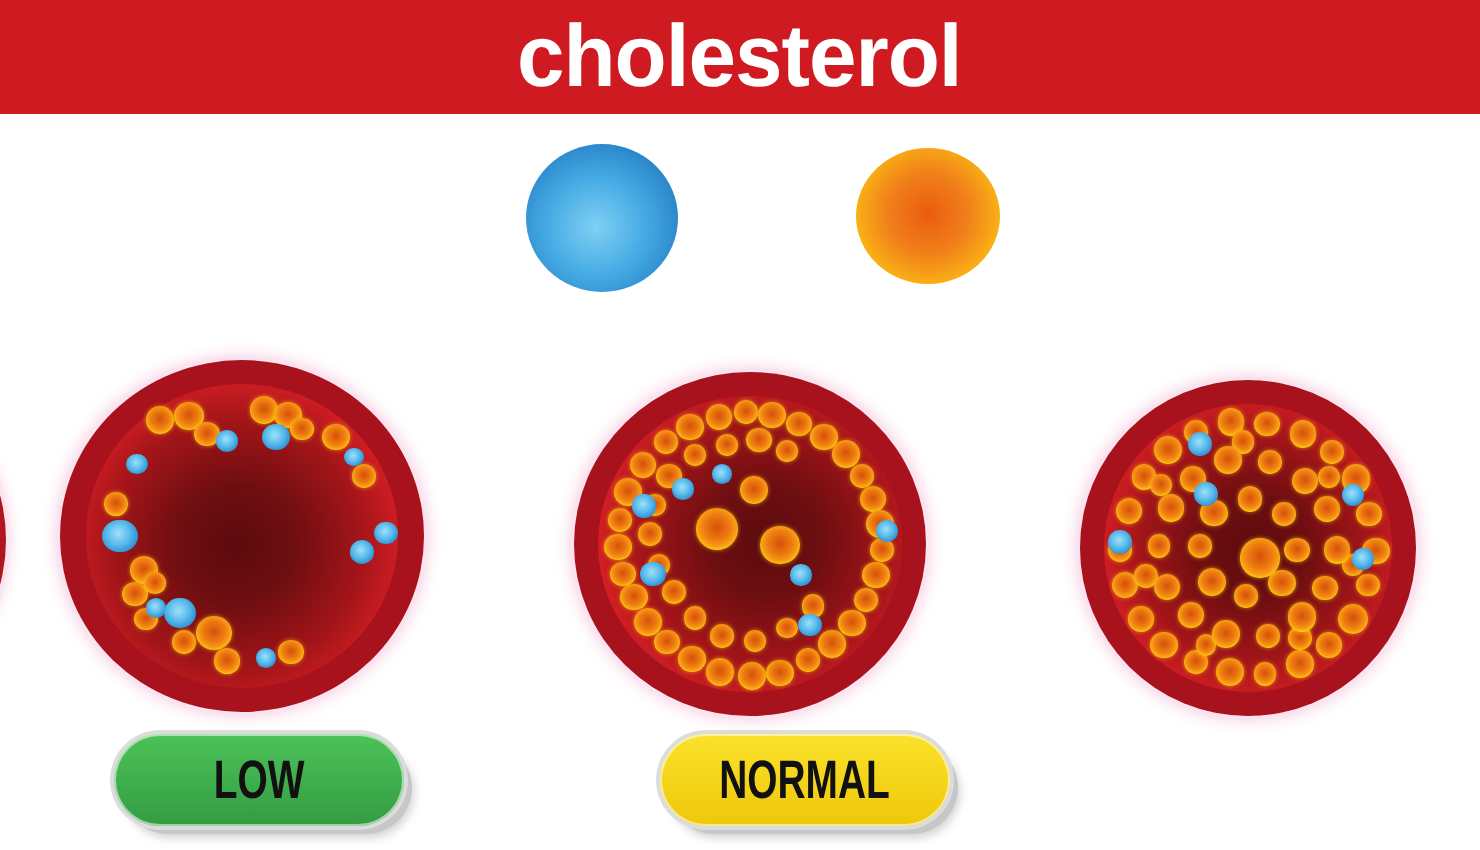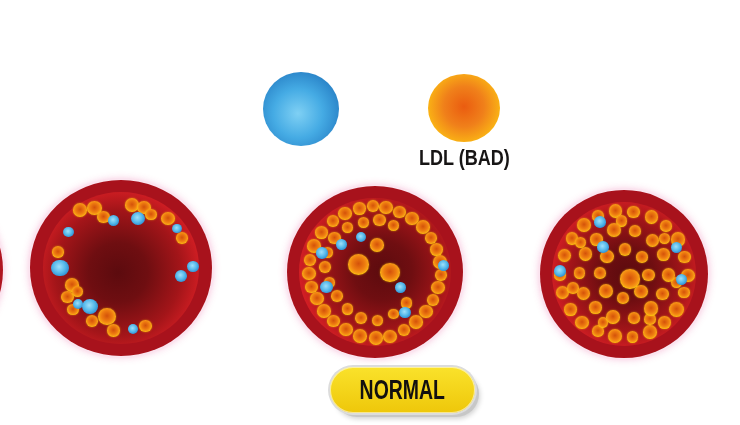--- a/index.html
+++ b/index.html
@@ -81,26 +81,26 @@
   .pill-text{
     color:#121010;font-size:27px;font-weight:700;line-height:1;
     display:inline-block;transform:scaleX(.72);white-space:nowrap;
   }
 </style>
 </head>
 <body>
 
 <div class="stage">
 
+  <header class="titlebar">
+    <span class="title-text">cholesterol</span>
+  </header>
 
   <div class="sphere sphere-blue"></div>
   <div class="sphere sphere-orange"></div>
-  <div class="legend-label ldl">
-    <span>LDL (BAD)</span>
-  </div>
 
   <div class="edge-sliver"></div>
 
   <div class="vessel v0">
     <div class="lumen"></div>
     <div class="particles">
         <div class="particle p-o" style="width: 8%; height: 8%; left: 23.5%; top: 13%;"></div>
         <div class="particle p-o" style="width: 8%; height: 8%; left: 31.5%; top: 12%;"></div>
         <div class="particle p-o" style="width: 7%; height: 7%; left: 37%; top: 17.5%;"></div>
         <div class="particle p-o" style="width: 8%; height: 8%; left: 52%; top: 10%;"></div>
@@ -243,17 +243,20 @@
         <div class="particle p-o" style="width: 7%; height: 7%; left: 57%; top: 36.5%;"></div>
         <div class="particle p-o" style="width: 11.5%; height: 11.5%; left: 47.75%; top: 47.25%;"></div>
         <div class="particle p-b" style="width: 7%; height: 7%; left: 32%; top: 15.5%;"></div>
         <div class="particle p-b" style="width: 7%; height: 7%; left: 34%; top: 30.5%;"></div>
         <div class="particle p-b" style="width: 6.5%; height: 6.5%; left: 77.75%; top: 30.75%;"></div>
         <div class="particle p-b" style="width: 7%; height: 7%; left: 8.5%; top: 44.5%;"></div>
         <div class="particle p-b" style="width: 6.5%; height: 6.5%; left: 80.75%; top: 50.25%;"></div>
       </div>
   </div>
 
+  <div class="pill pill-low" style="background: linear-gradient(rgb(76, 194, 88), rgb(51, 156, 67));">
+    <span class="pill-text">LOW</span>
+  </div>
   <div class="pill pill-normal" style="background: linear-gradient(rgb(250, 226, 43), rgb(238, 199, 10)); margin-left: 28px;">
     <span class="pill-text">NORMAL</span>
   </div>
 
 </div>
 
 </body></html>

